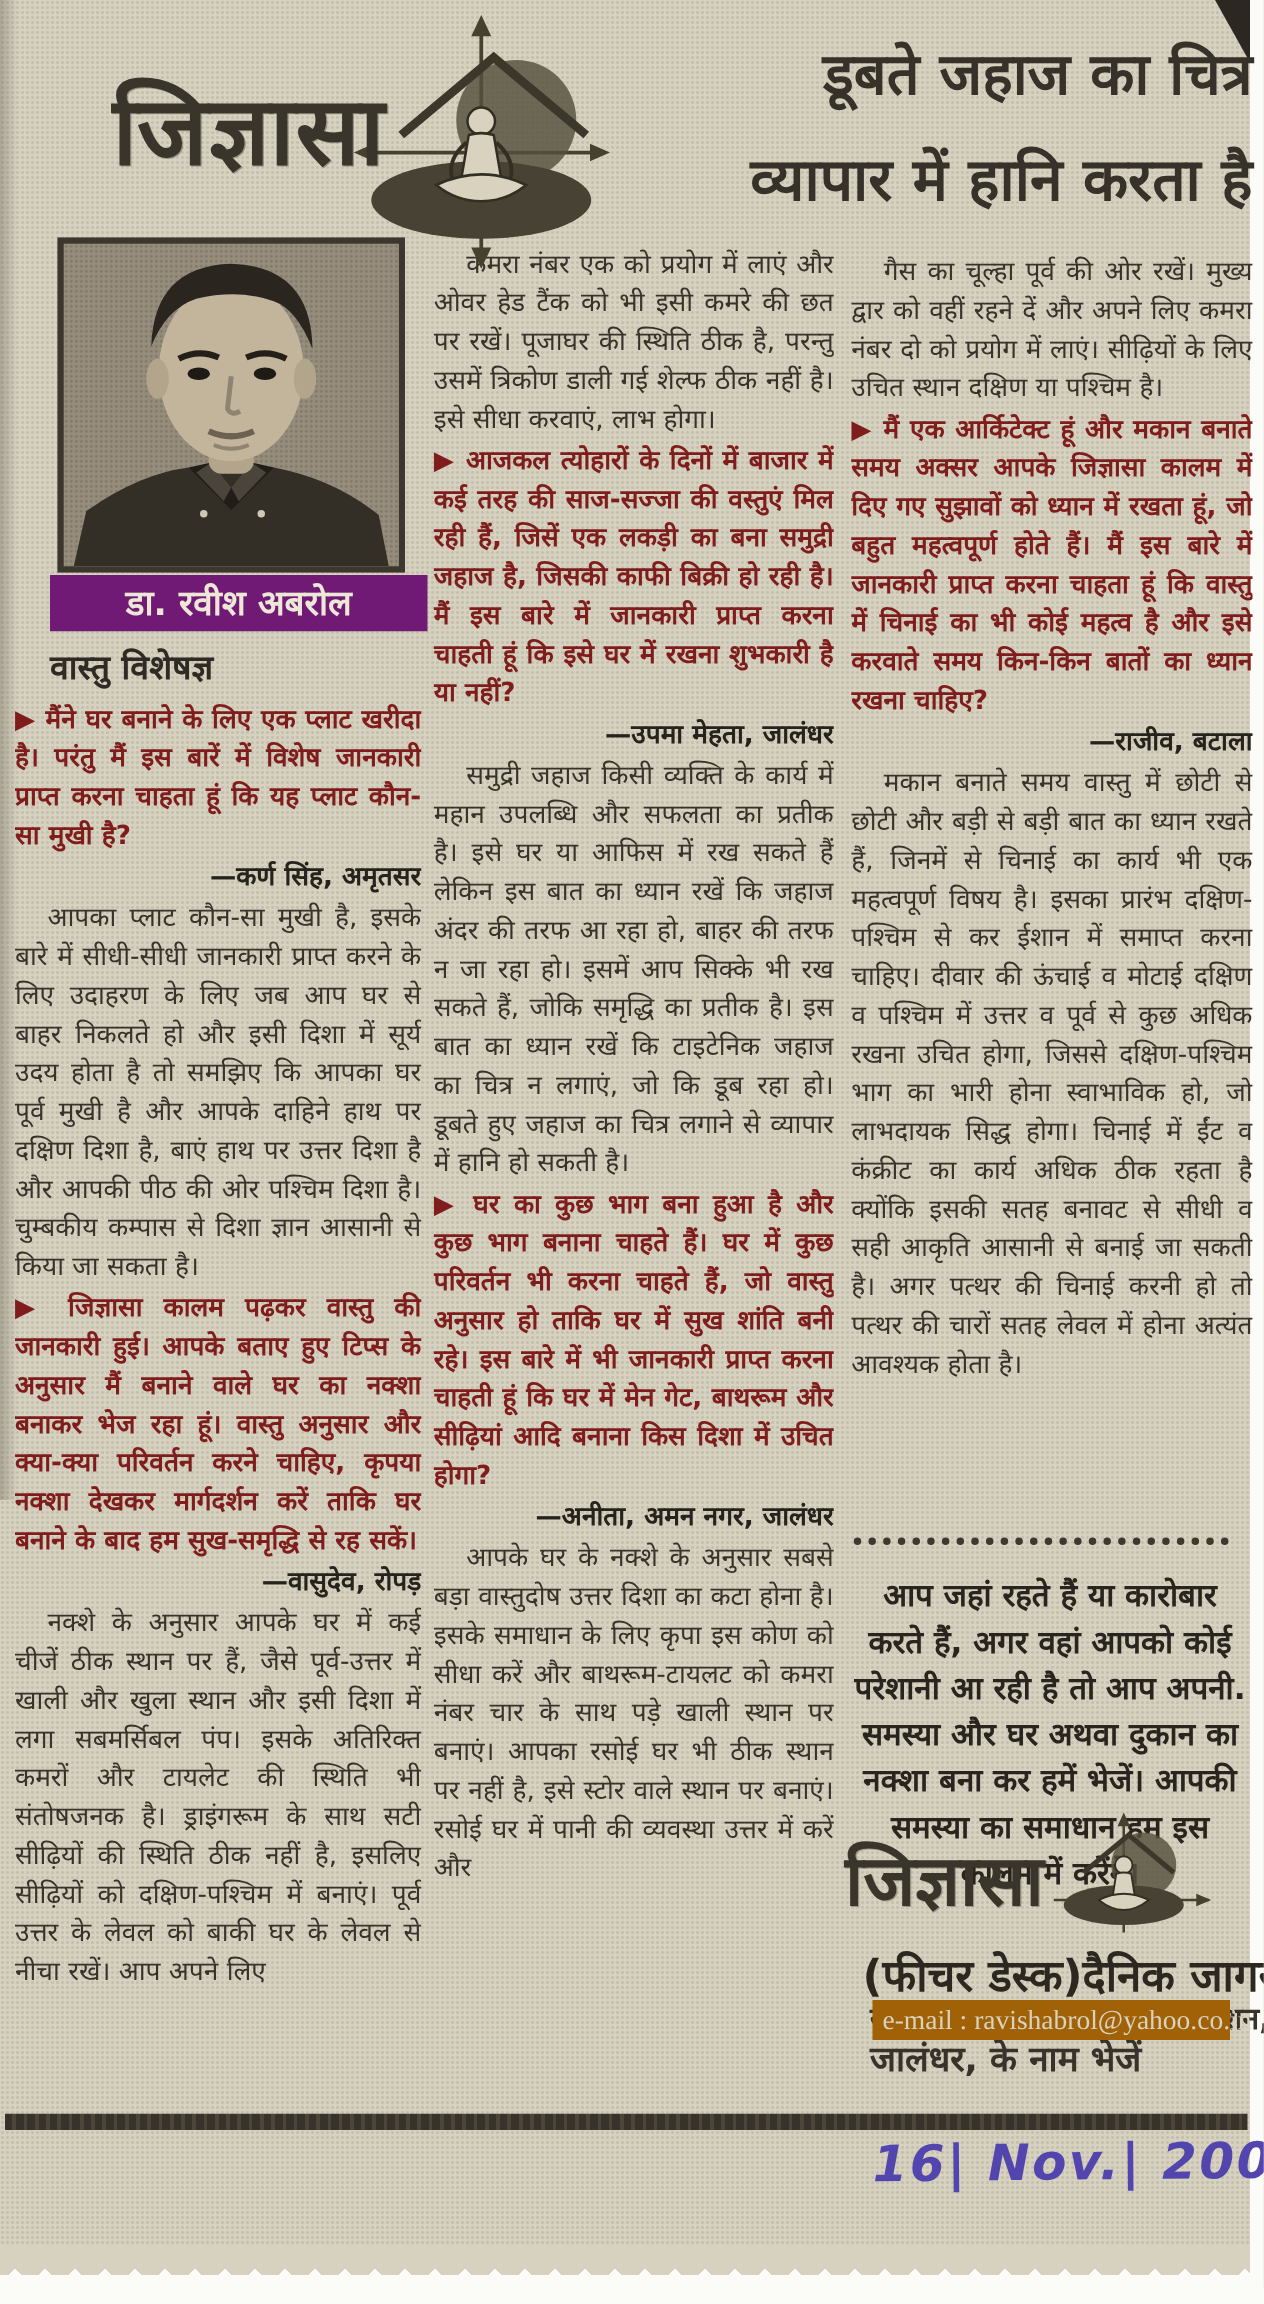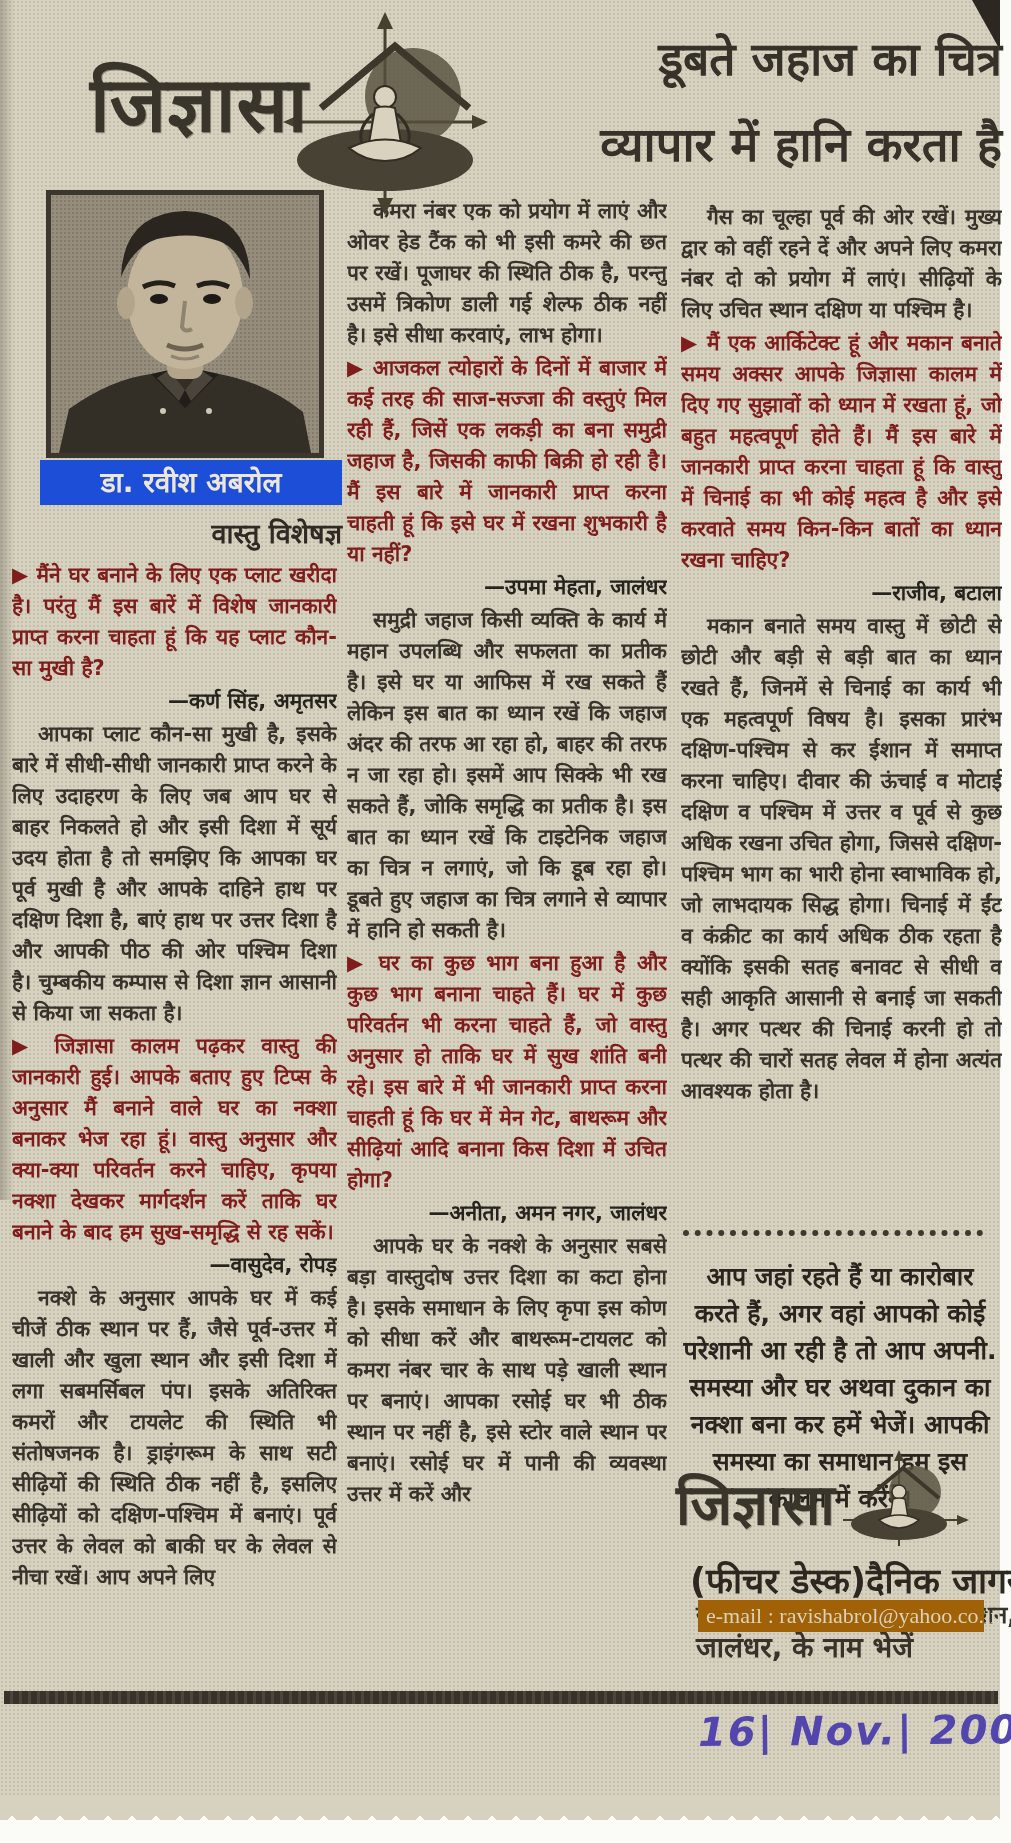--- a/index.html
+++ b/index.html
@@ -47,38 +47,38 @@
   .headline .l1{font-size:46px;line-height:86px;white-space:nowrap;}
   .headline .l2{font-size:47px;line-height:86px;white-space:nowrap;}
   
   .photo-frame{
     position:absolute;left:46px;top:190px;width:268px;height:258px;
     border:5px solid #3b372e;background:#968d7c;
   }
   .photo-frame svg{display:block;width:100%;height:100%;}
   .photo-caption{
     position:absolute;left:40px;top:460px;width:302px;height:45px;
-    background:#1d4ed8;color:#ece7d6;font-size:28px;font-weight:700;
+    background:#701a75;color:#ece7d6;font-size:28px;font-weight:700;
     text-align:center;line-height:45px;
   }
   .photo-role{
     position:absolute;left:40px;top:514px;width:302px;
-    text-align:right;font-size:27px;font-weight:700;color:#2f2b24;
+    text-align:left;font-size:27px;font-weight:700;color:#2f2b24;
   }
   
   .col{
     position:absolute;overflow:hidden;
     font-size:21px;line-height:31px;color:#37332b;text-align:justify;
   }
   .col-left{left:12px;top:560px;width:325px;height:1128px;}
   .col-mid{left:347px;top:196px;width:320px;height:1492px;}
   .col-right{left:681px;top:202px;width:321px;height:1010px;}
   .q{font-weight:700;color:#7f1d1d;margin:0 0 2px 0;}
   .by{font-weight:700;color:#26231c;text-align:right;margin:0 0 2px 0;}
-  .a{margin:0 0 2px 0;text-indent:26px;font-weight:bold;}
+  .a{margin:0 0 2px 0;text-indent:26px;}
   .a.first{margin-top:0;}
   p{margin:0 0 2px 0;}
   .dotted-sep{
     position:absolute;left:683px;top:1230px;width:300px;height:0;
     border-top:6px dotted #3e392f;
   }
   .notice{
     position:absolute;left:683px;top:1258px;width:314px;
     font-size:25px;line-height:37px;font-weight:700;color:#29251e;text-align:center;
   }

